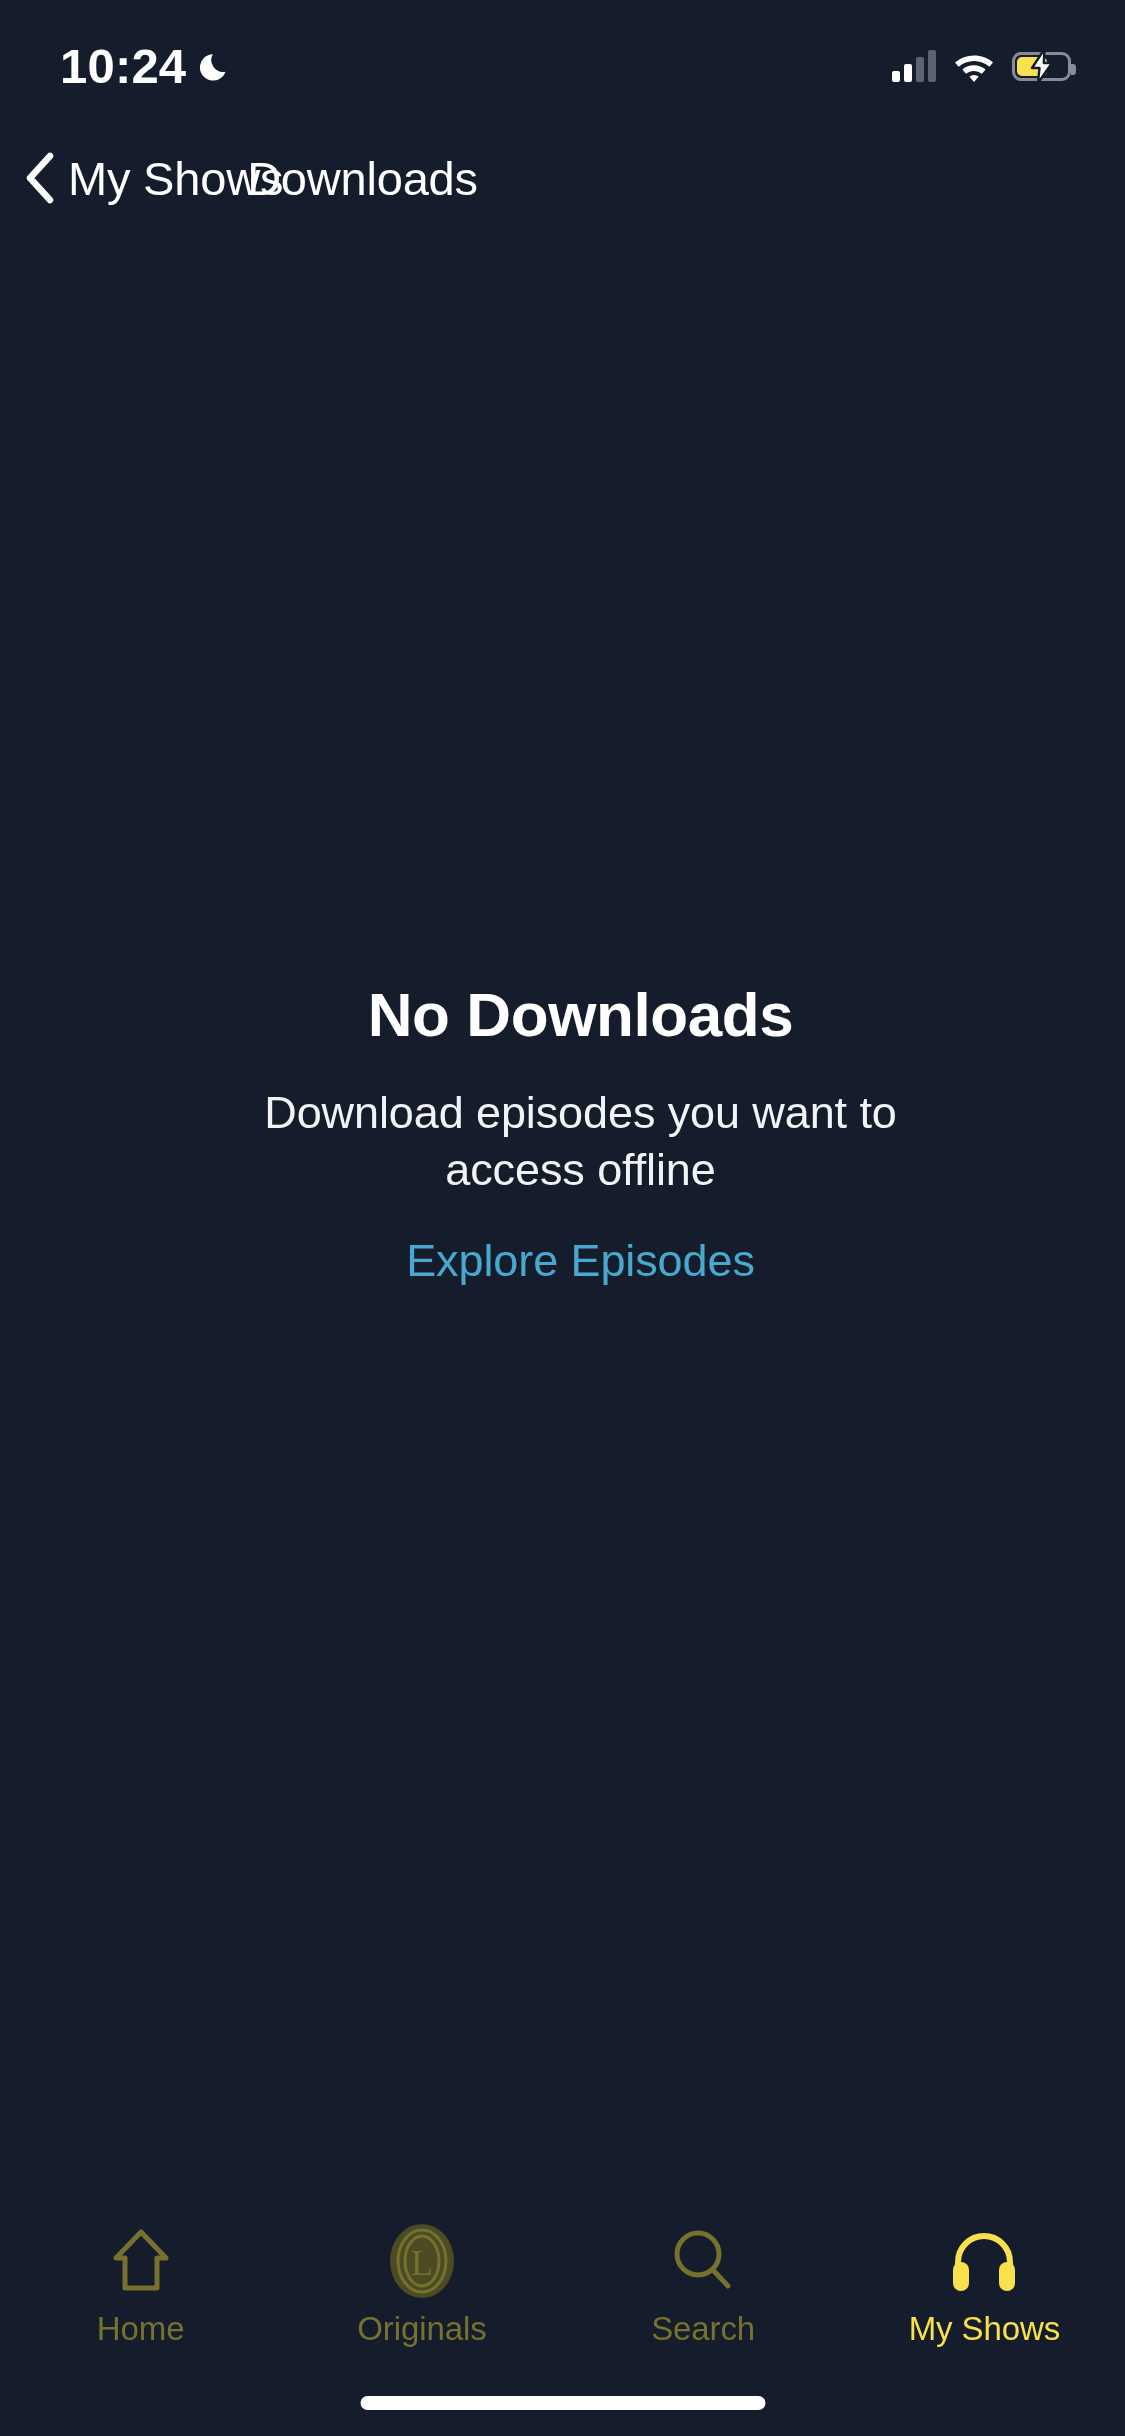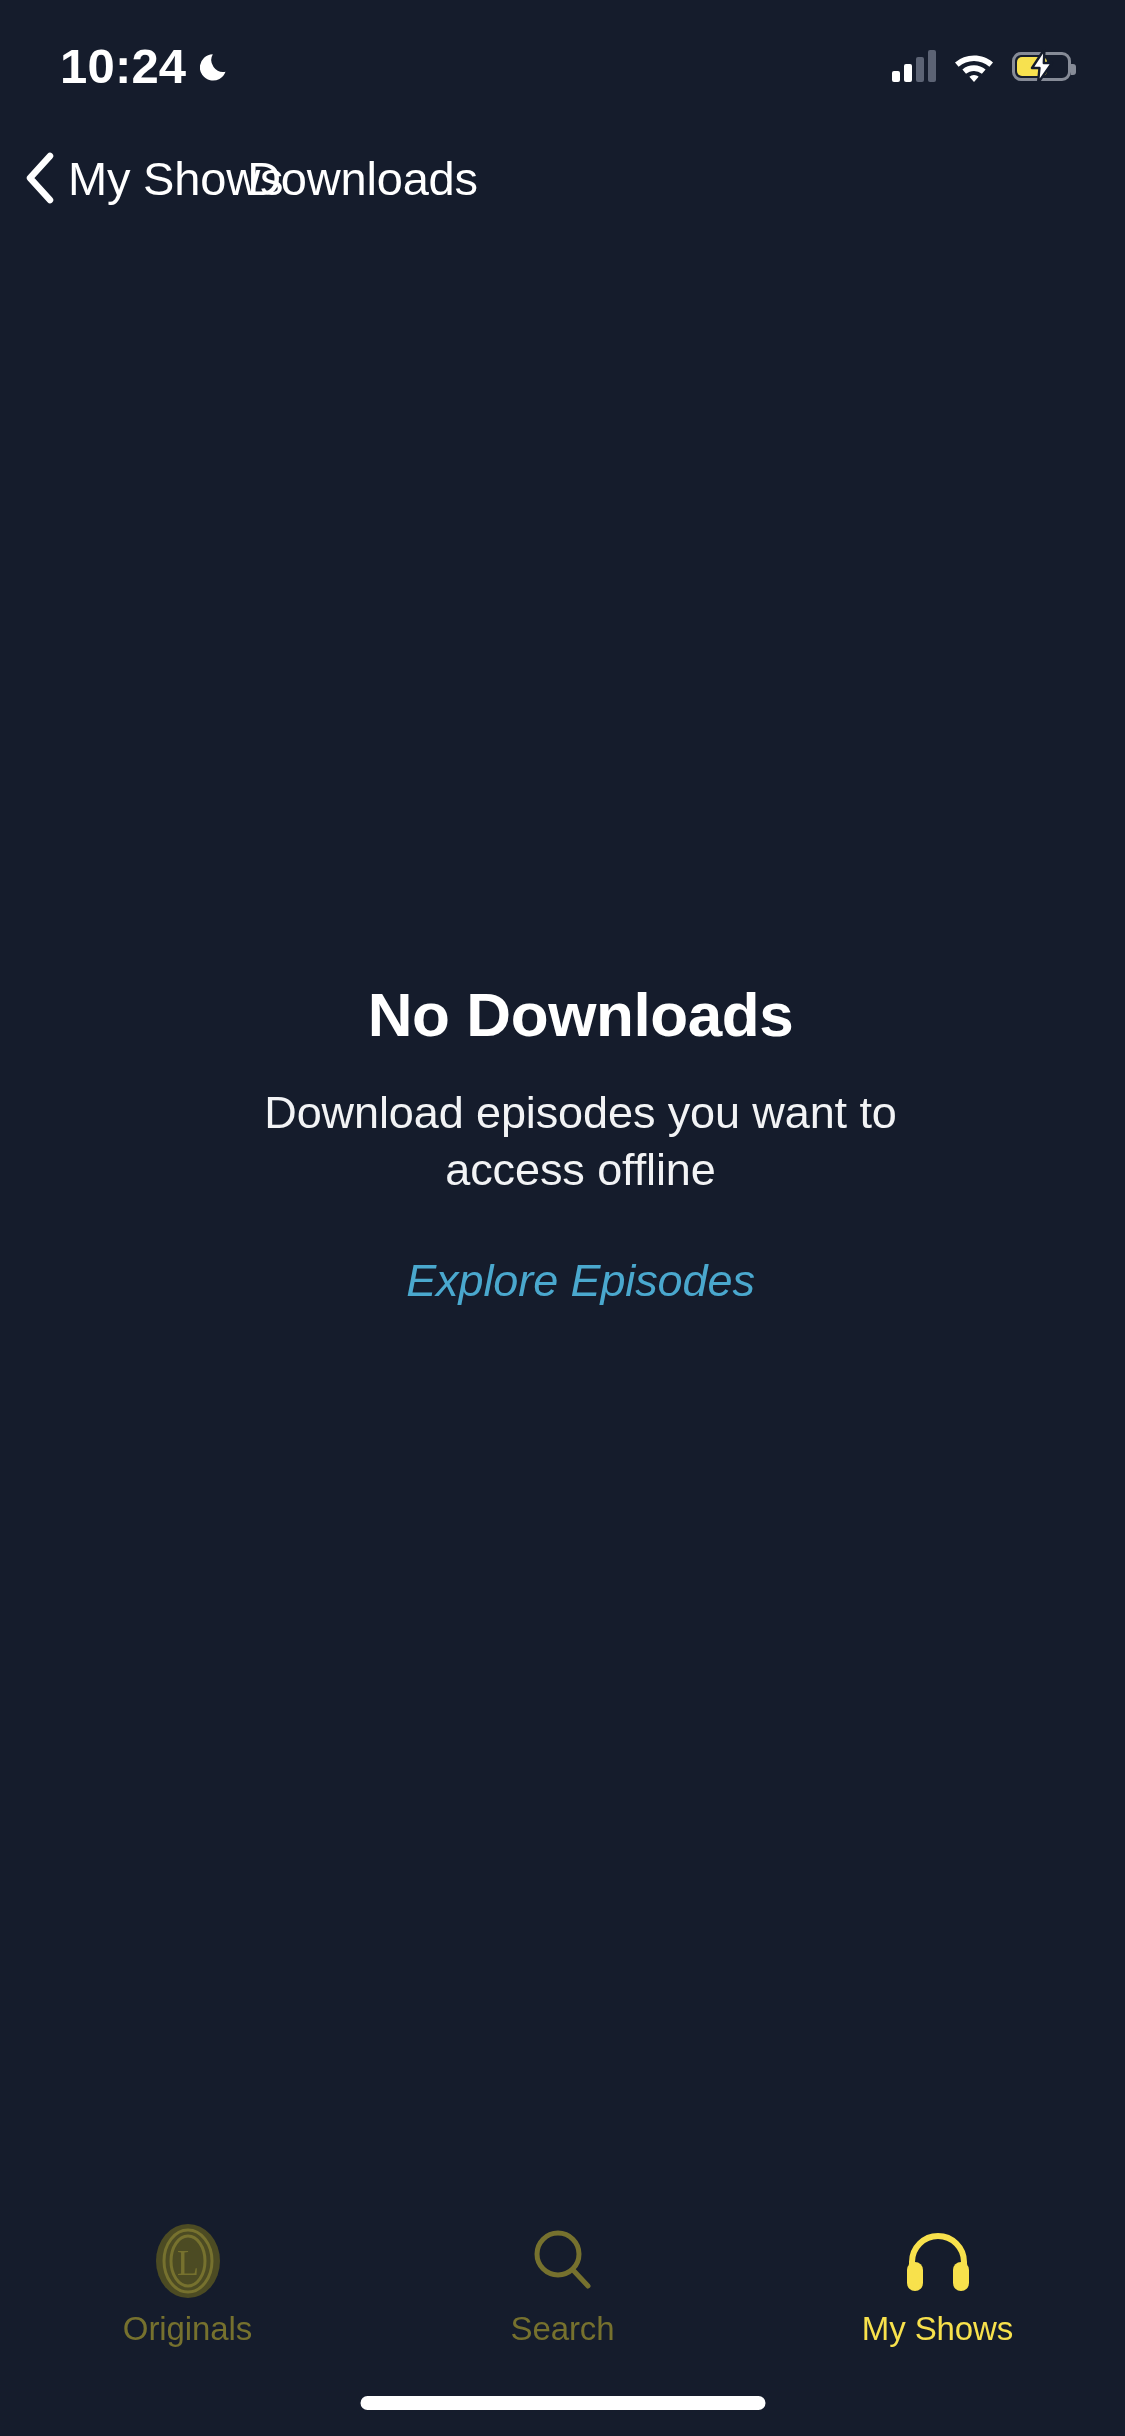--- a/index.html
+++ b/index.html
@@ -80,24 +80,23 @@
   }
   .empty-title{
     color:#ffffff; font-size:62px; font-weight:600; letter-spacing:-0.4px;
     line-height:1.12; text-align:center;
   }
   .empty-sub{
     margin-top:36px; color:#f2f3f5; font-size:45px; font-weight:400;
     line-height:1.26; text-align:center; max-width:640px; letter-spacing:-0.1px;
   }
   .explore-link{
-    margin-top:56px; color:#4aa8ce; font-size:45px; font-weight:400;
+    margin-top:36px; color:#4aa8ce; font-size:45px; font-weight:400;
     letter-spacing:-0.1px; cursor:pointer; background:none; border:none;
     font-family:inherit;
-    font-style:italic;
   }
 
   
   .tab-bar{
     position:absolute; left:0; bottom:0; width:1125px; height:246px;
     display:flex; align-items:flex-start; padding-top:18px;
   }
   .tab{
     flex:1; display:flex; flex-direction:column; align-items:center;
     gap:14px; cursor:pointer; padding-top:16px;
@@ -168,20 +167,28 @@
 </div>
 
 <div class="empty-state">
   <div class="empty-title">No Downloads</div>
   <div class="empty-sub">Download episodes you want to access offline</div>
   <button class="explore-link">Explore Episodes</button>
 </div>
 
 <div class="tab-bar">
 
+  <div class="tab inactive">
+    <span class="tab-icon">
+      <svg width="62" height="66" viewBox="0 0 62 66">
+        <path d="M31 4 6 30h9v30h32V30h9z" fill="none" stroke="#76712e" stroke-width="5" stroke-linejoin="round" stroke-linecap="round"></path>
+      </svg>
+    </span>
+    <span class="tab-label">Home</span>
+  </div>
 
   <div class="tab inactive">
     <span class="tab-icon">
       <svg width="66" height="76" viewBox="0 0 66 76">
         <ellipse cx="33" cy="38" rx="32" ry="37" fill="#4c4b23"></ellipse>
         <ellipse cx="33" cy="38" rx="24" ry="31" fill="none" stroke="#76712e" stroke-width="3"></ellipse>
         <ellipse cx="33" cy="38" rx="17" ry="25" fill="none" stroke="#76712e" stroke-width="3"></ellipse>
         <text x="33" y="52" text-anchor="middle" font-family="Liberation Serif, serif" font-size="36" fill="#76712e">L</text>
       </svg>
     </span>

